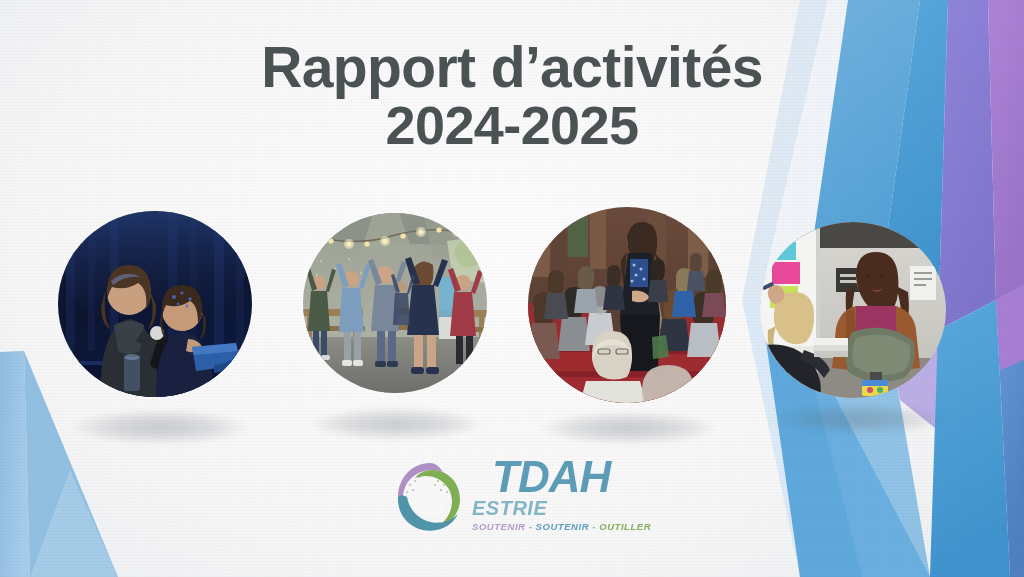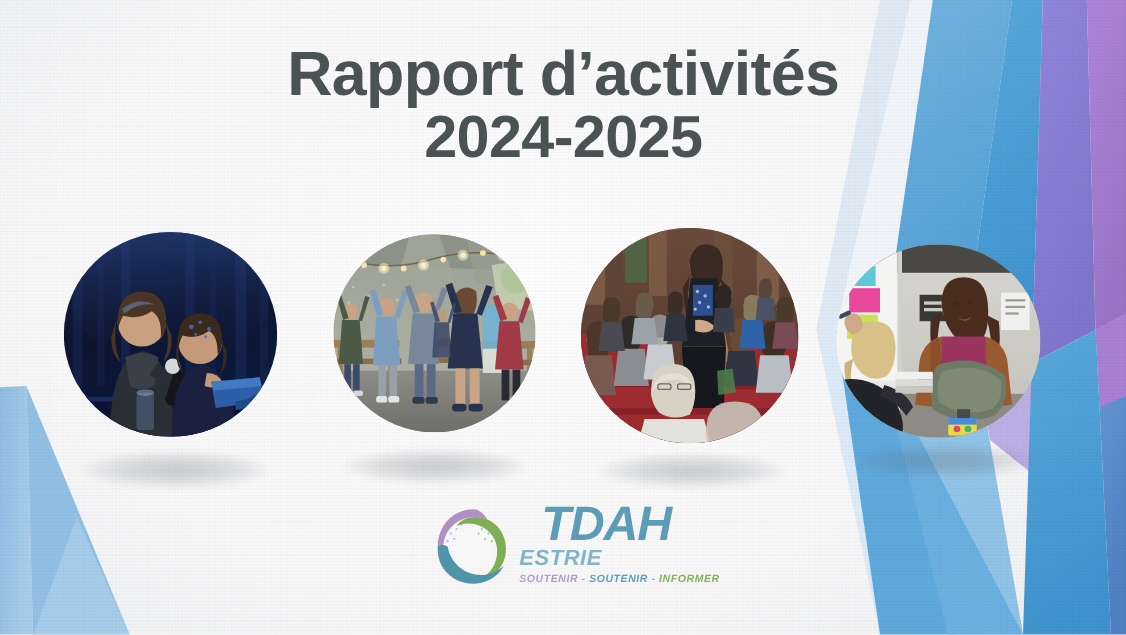--- a/index.html
+++ b/index.html
@@ -646,18 +646,18 @@
           <circle cx="15" cy="33" r="1"></circle>
         <circle cx="21" cy="31" r="1"></circle>
           <circle cx="27" cy="18" r="1"></circle>
       </g>
     </svg>
 
     <div id="logo-text">
       <span id="logo-tdah">TDAH</span>
       <span id="logo-estrie">ESTRIE</span>
       <span id="logo-tagline">
-        <span class="tg-informer">SOUTENIR</span><span class="tg-sep"> - </span><span class="tg-outiller">SOUTENIR</span><span class="tg-sep"> - </span><span class="tg-soutenir">INFORMER</span>
+        <span class="tg-informer">SOUTENIR</span><span class="tg-sep"> - </span><span class="tg-outiller">SOUTENIR</span><span class="tg-sep"> - </span><span class="tg-soutenir">OUTILLER</span>
       </span>
     </div>
   </div>
 
 </div>
 
 </body></html>

